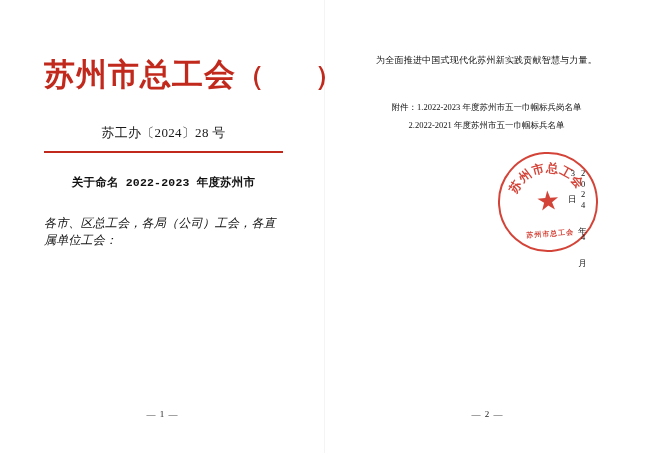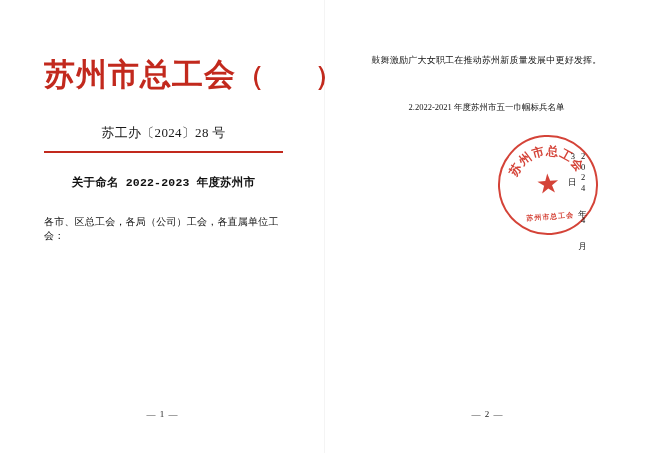--- a/index.html
+++ b/index.html
@@ -86,23 +86,24 @@
     text-align: center;
     font-size: 11.5px;
     font-weight: bold;
     color: #111;
     line-height: 1.75;
     letter-spacing: 0.2px;
     font-family: Liberation Mono, monospace;
   }
   .salutation {
     margin-top: 22px;
-    font-size: 10px;
+    font-size: 12px;
     color: #111;
     letter-spacing: 0.2px;
+    font-style: italic;
   }
   .body-para {
     margin-top: 7px;
     font-size: 9px;
     color: #111;
     line-height: 1.95;
     text-align: justify;
     text-justify: inter-ideograph;
     text-indent: 18px;
     letter-spacing: 0.1px;
@@ -223,23 +224,26 @@
     <div class="salutation">各市、区总工会，各局（公司）工会，各直属单位工会：</div>
 
 
     <div class="page-num">— 1 —</div>
   </div>
 
   <div class="fold"></div>
 
   <div class="page page-right">
 
-    <div class="right-top-line">鼓舞激励广大女职工在推动苏州新质量发展中更好发挥。</div>
+    <div class="right-top-line">为全面推进中国式现代化苏州新实践贡献智慧与力量。</div>
 
     <div class="attach-block">
+      <div class="attach-line">
+        <span>附件：</span><span>1.2022-2023 年度苏州市五一巾帼标兵岗名单</span>
+      </div>
       <div class="attach-line">
         <span>2.2022-2021 年度苏州市五一巾帼标兵名单</span>
       </div>
     </div>
 
     <div class="seal-area">
       <div class="seal">
         <div class="seal-inner">
           <svg class="seal-arc" viewBox="0 0 96 96">
             <defs>

